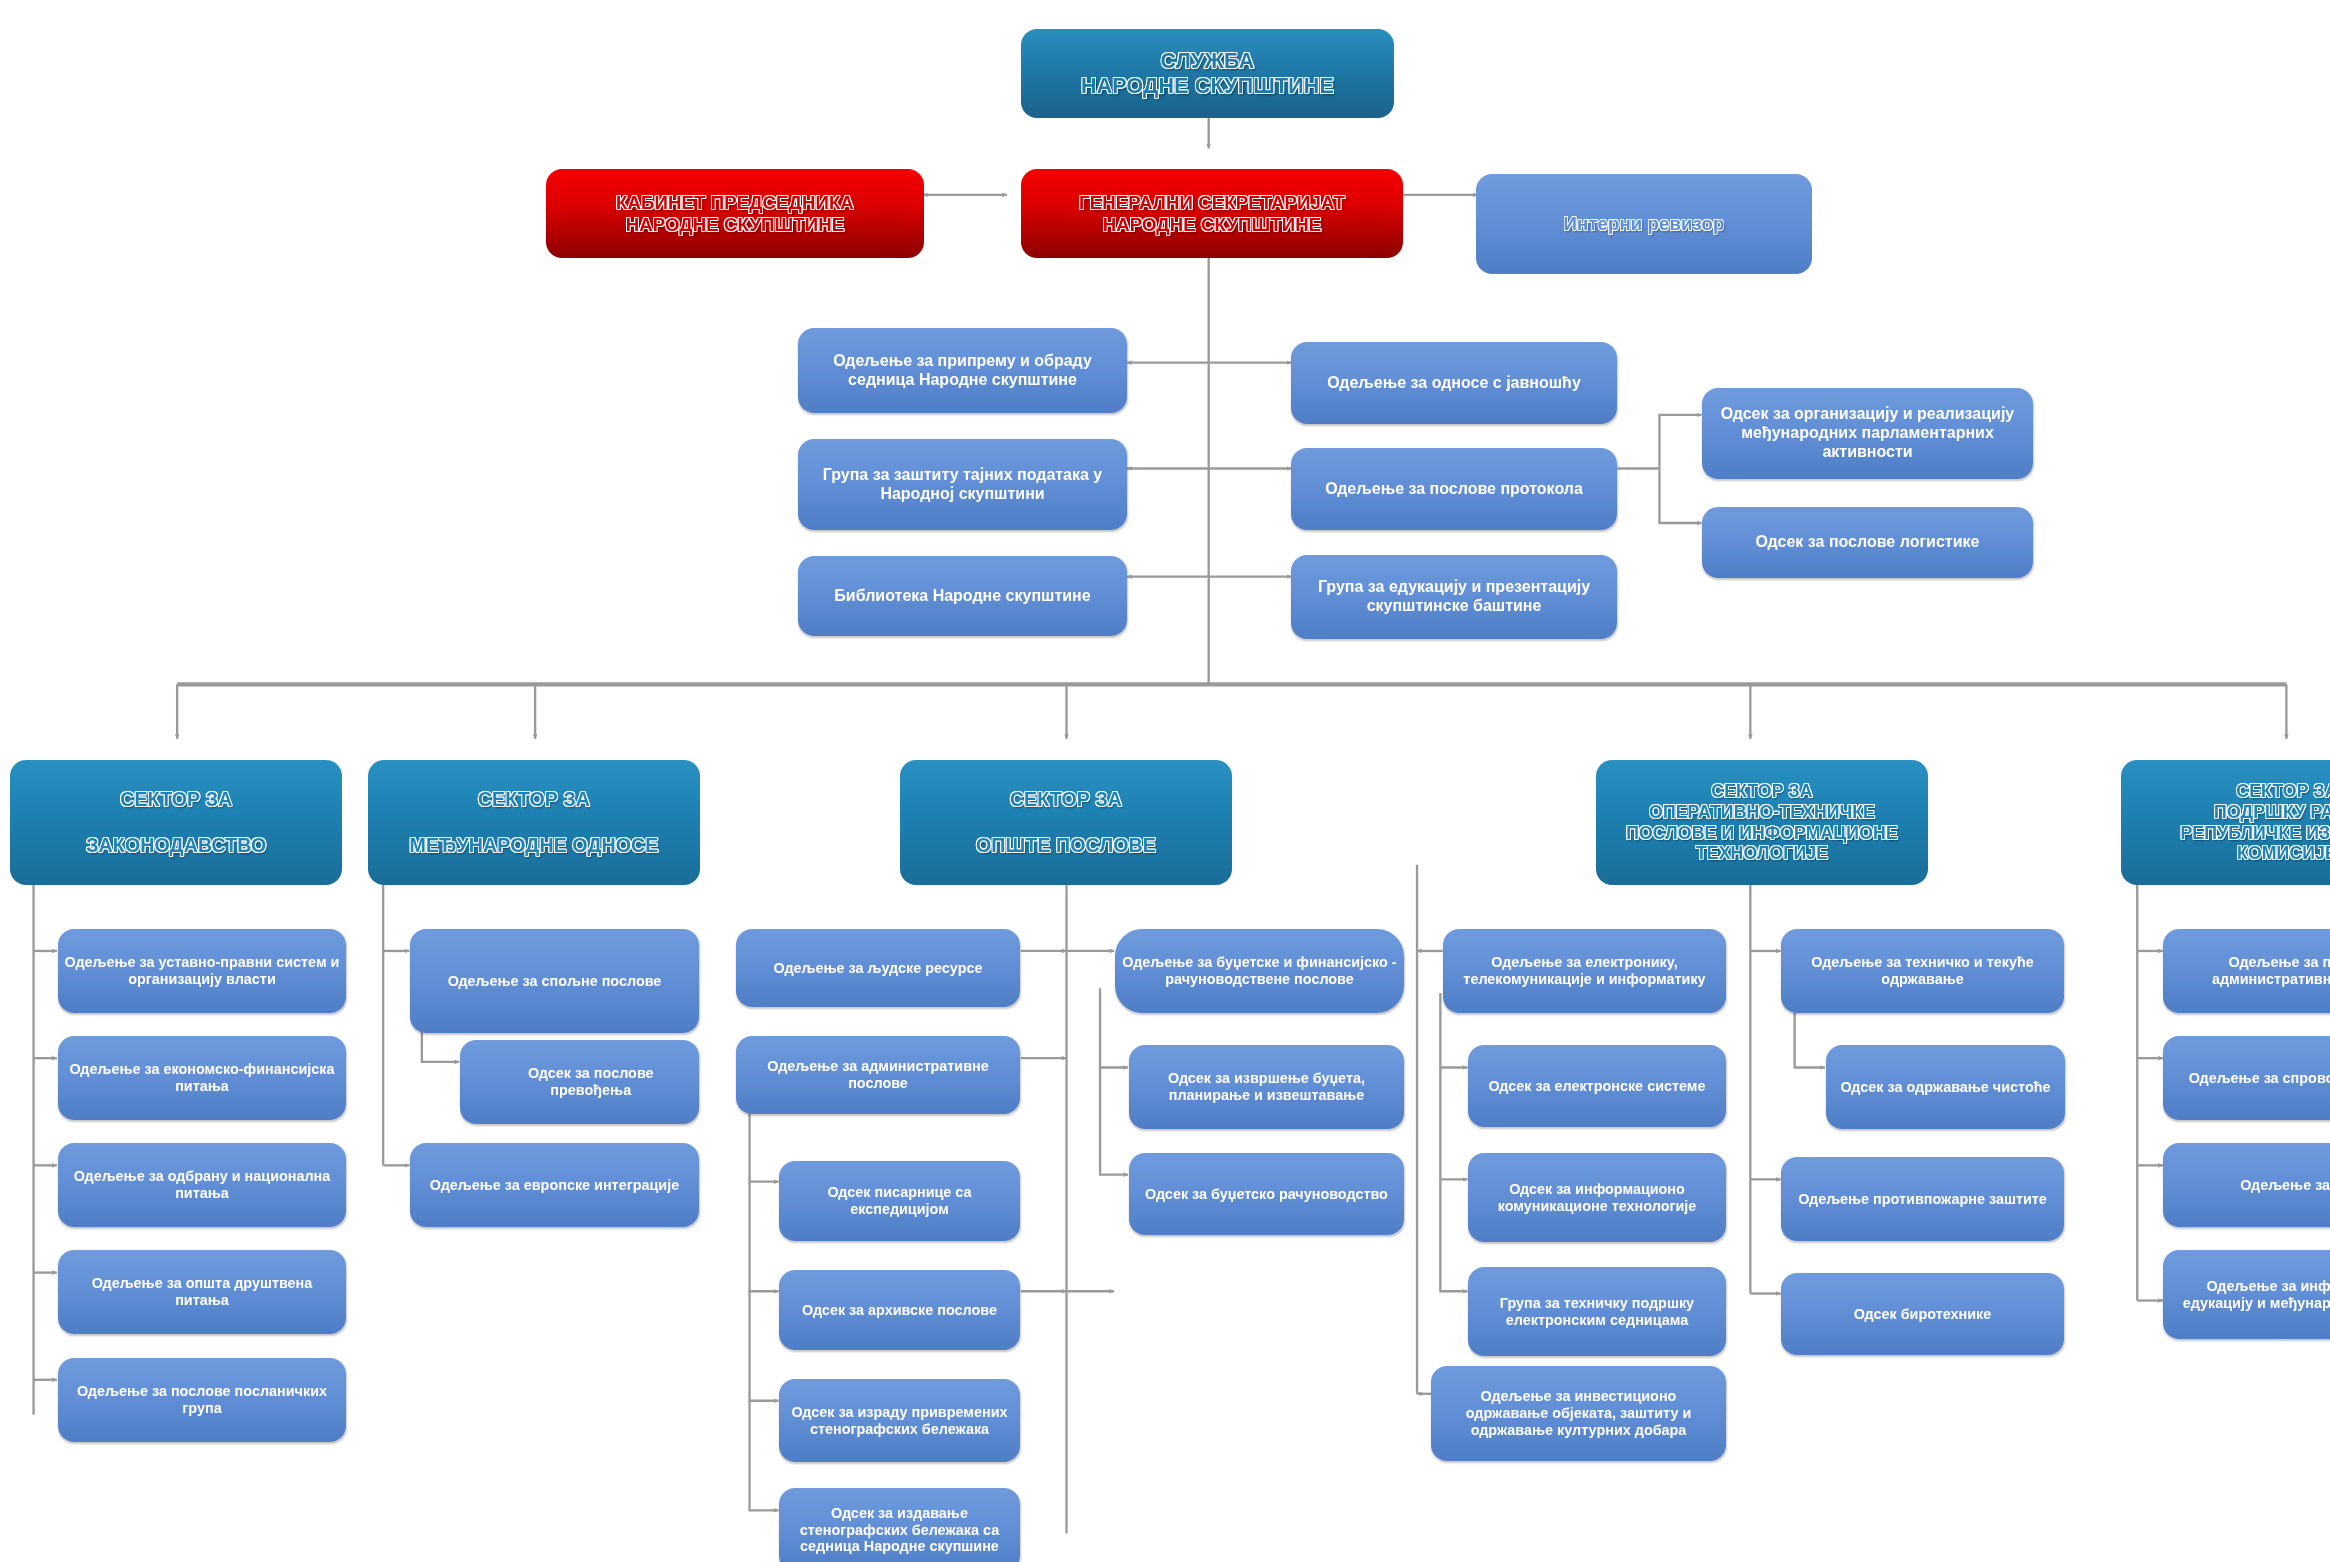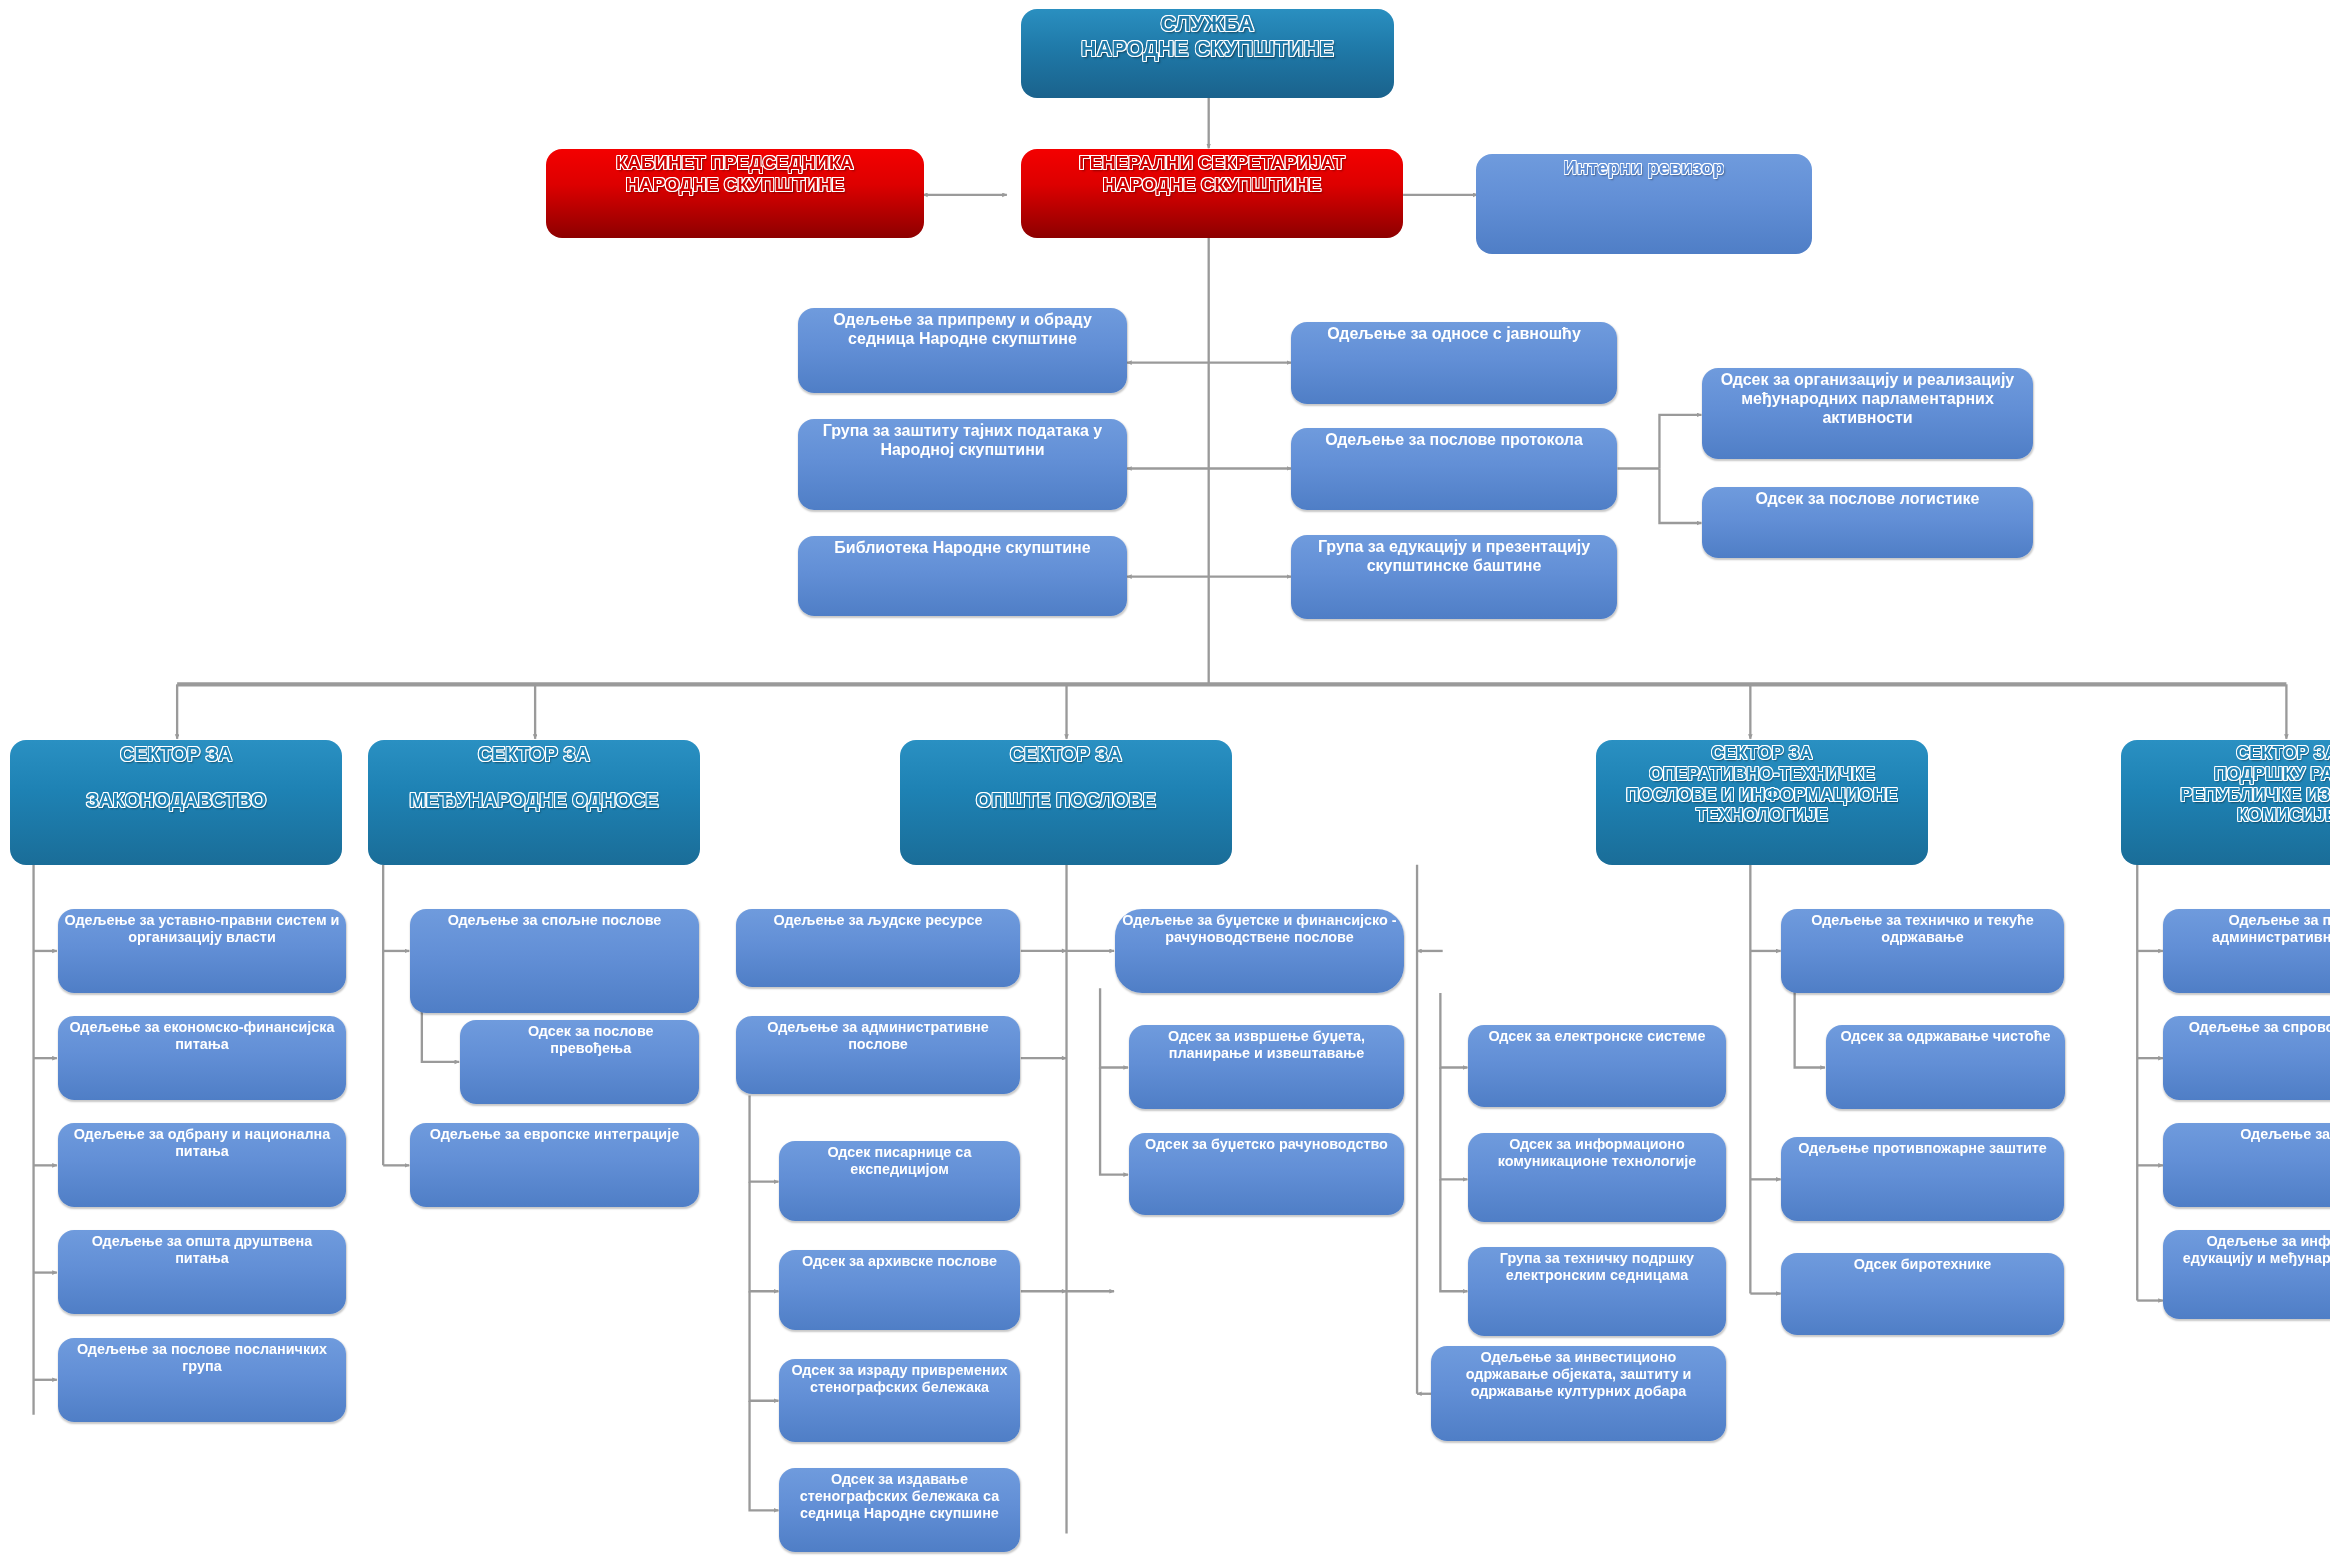--- a/index.html
+++ b/index.html
@@ -1,20 +1,20 @@
 <!DOCTYPE html>
 <html style="font-size:7.5px"><head>
 <meta charset="utf-8">
 <style>
   html,body{margin:0;padding:0;background:#ffffff;}
   #stage{position:relative;width:2464px;height:1563px;background:#fff;
          font-family:"Liberation Sans","DejaVu Sans",sans-serif;overflow:hidden;}
-  .box{position:absolute;box-sizing:border-box;display:flex;align-items:flex-start;
+  .box{position:absolute;box-sizing:border-box;display:flex;align-items:center;
        justify-content:center;text-align:center;color:#fff;border-radius:16px;
-       line-height:1.18;padding:2.8px 6.5px;z-index:5;}
+       line-height:1.18;padding:2.8px 6.5px;z-index:5;margin-top:20px;}
 
   
   .top{background:linear-gradient(to bottom,#2a8fc0 0%,#1f79a8 45%,#1a628c 100%);
        font-weight:700;letter-spacing:0.2px;
        text-shadow:-0.9px -0.9px 0 #fff,0.9px -0.9px 0 #fff,-0.9px 0.9px 0 #fff,0.9px 0.9px 0 #fff,
                     0 -0.9px 0 #fff,0 0.9px 0 #fff,-0.9px 0 0 #fff,0.9px 0 0 #fff,
                     1.9px 2.3px 2.3px rgba(0,0,0,.45);
        color:#1f79a8;}
   .sector{background:linear-gradient(to bottom,#2a90c2 0%,#1e82b4 40%,#1a6d98 100%);
        font-weight:700;letter-spacing:0.1px;
@@ -213,20 +213,21 @@
   <div class="box blue" style="left:736px;top:1016px;width:284px;height:78px;font-size:14.4px;">Одељење за административне послове</div>
   <div class="box blue" style="left:779px;top:1141px;width:241px;height:80px;font-size:14.4px;">Одсек писарнице са експедицијом</div>
   <div class="box blue" style="left:779px;top:1250px;width:241px;height:80px;font-size:14.4px;">Одсек за архивске послове</div>
   <div class="box blue" style="left:779px;top:1359px;width:241px;height:83px;font-size:14.4px;">Одсек за израду привремених стенографских бележака</div>
   <div class="box blue" style="left:779px;top:1468px;width:241px;height:84px;font-size:14.4px;">Одсек за издавање стенографских бележака са седница Народне скупшине</div>
 
   <div class="box blue" style="left:1115px;top:909px;width:289px;height:84px;font-size:14.4px;border-radius:27px;">Одељење за буџетске и финансијско - рачуноводствене послове</div>
   <div class="box blue" style="left:1129px;top:1025px;width:275px;height:84px;font-size:14.4px;">Одсек за извршење буџета, планирање и извештавање</div>
   <div class="box blue" style="left:1129px;top:1133px;width:275px;height:82px;font-size:14.4px;">Одсек за буџетско рачуноводство</div>
 
+  <div class="box blue" style="left:1443px;top:909px;width:283px;height:84px;font-size:14.4px;">Одељење за електронику, телекомуникације и информатику</div>
   <div class="box blue" style="left:1468px;top:1025px;width:258px;height:82px;font-size:14.4px;">Одсек за електронске системе</div>
   <div class="box blue" style="left:1468px;top:1133px;width:258px;height:89px;font-size:14.4px;">Одсек за информационо комуникационе технологије</div>
   <div class="box blue" style="left:1468px;top:1247px;width:258px;height:89px;font-size:14.4px;">Група за техничку подршку електронским седницама</div>
   <div class="box blue" style="left:1781px;top:909px;width:283px;height:84px;font-size:14.4px;">Одељење за техничко и текуће одржавање</div>
 
   <div class="box blue" style="left:1431px;top:1346px;width:295px;height:95px;font-size:14.4px;">Одељење за инвестиционо одржавање објеката, заштиту и одржавање културних добара</div>
   <div class="box blue" style="left:1826px;top:1025px;width:239px;height:84px;font-size:14.4px;">Одсек за одржавање чистоће</div>
   <div class="box blue" style="left:1781px;top:1137px;width:283px;height:84px;font-size:14.4px;">Одељење противпожарне заштите</div>
   <div class="box blue" style="left:1781px;top:1253px;width:283px;height:82px;font-size:14.4px;">Одсек биротехнике</div>
 

